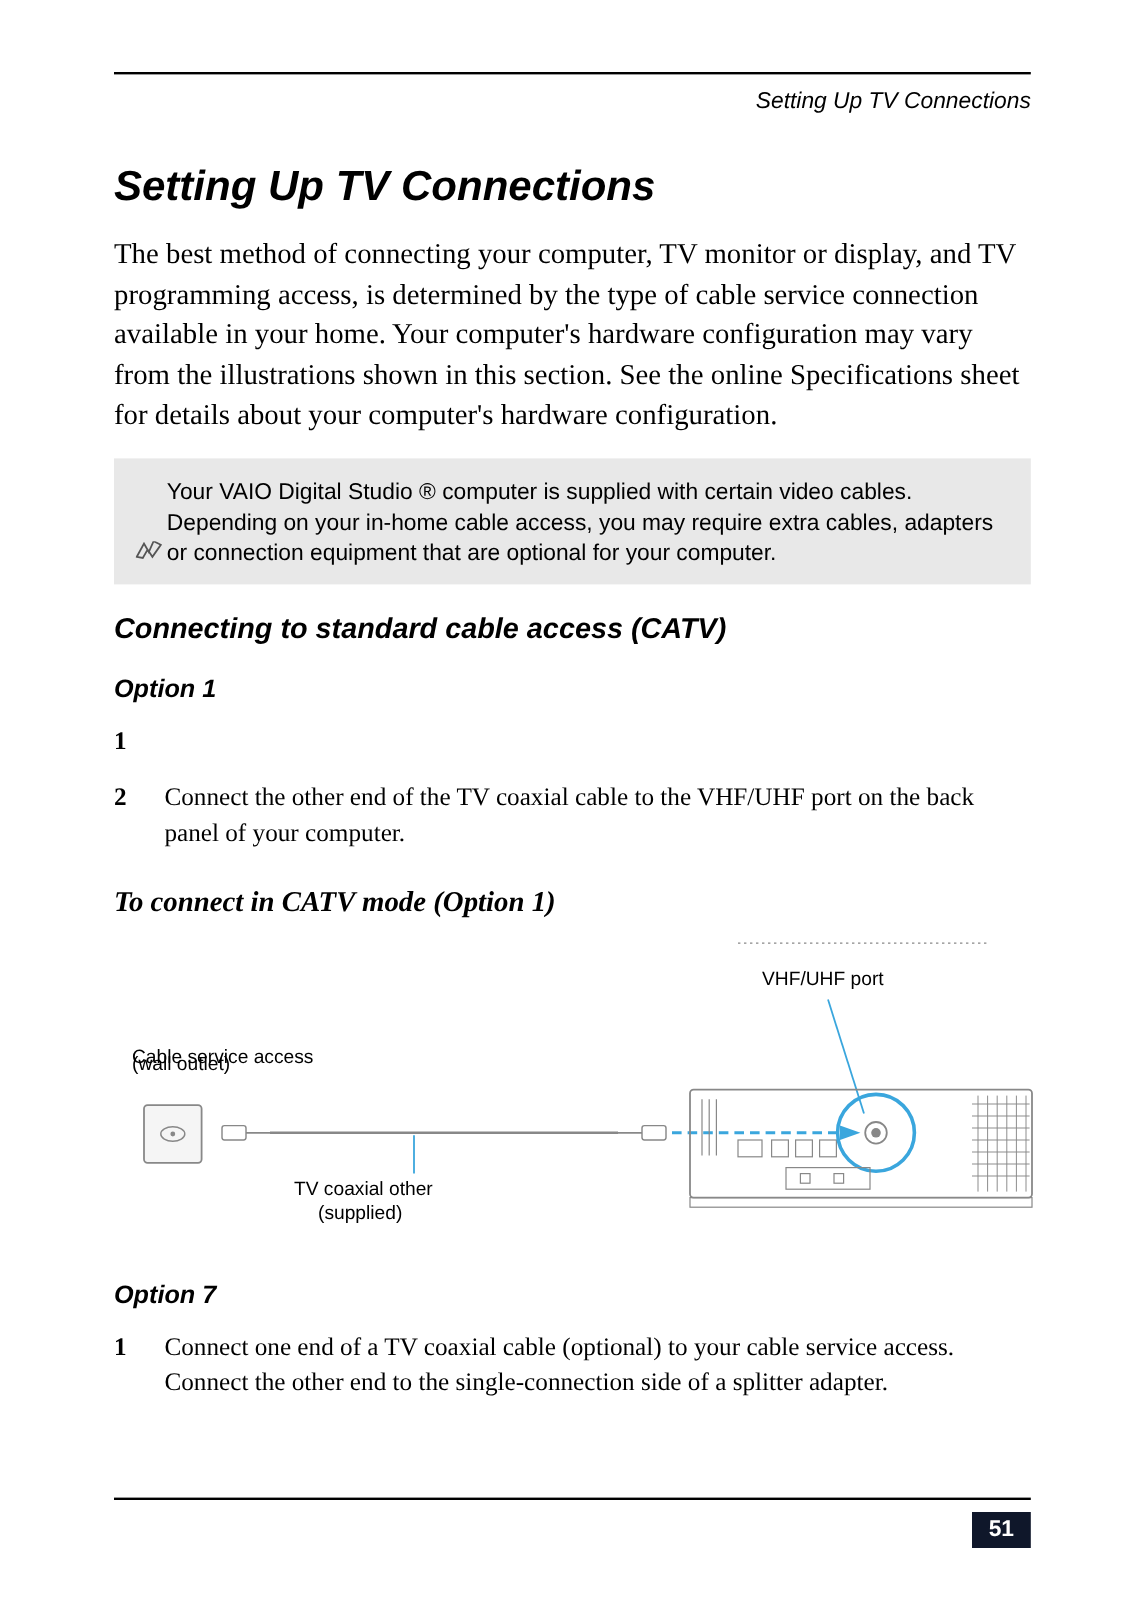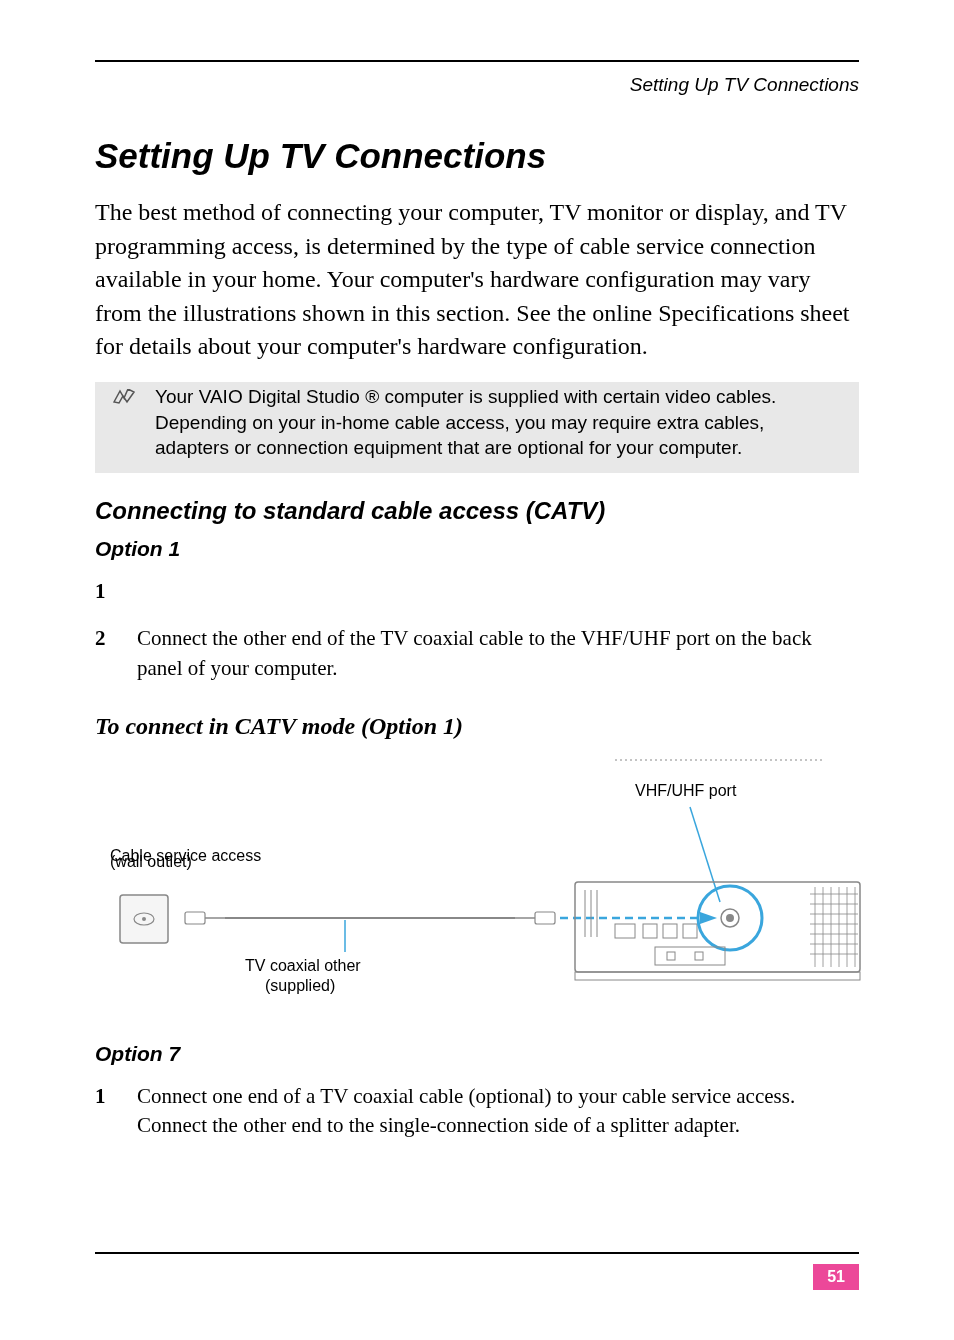--- a/index.html
+++ b/index.html
@@ -33,39 +33,39 @@
       font-size: 35px;
       margin-bottom: 20px;
     }
     .intro-para {
       font-size: 24px;
       line-height: 1.4;
       margin-bottom: 18px;
     }
     .note-box {
       background: #e8e8e8;
-      padding: 2px 18px 12px 18px;
+      padding: 16px 18px 12px 18px;
       margin-bottom: 24px;
       font-family: Arial, Helvetica, sans-serif;
       font-size: 19px;
       line-height: 1.35;
       display: flex;
-      align-items: flex-start;
-      gap: 20px;
+      align-items: flex-end;
+      gap: 4px;
     }
     .note-icon {
       flex-shrink: 0;
       margin-top: 2px;
     }
     h2 {
       font-family: Arial, Helvetica, sans-serif;
       font-weight: bold;
       font-style: italic;
       font-size: 24px;
-      margin-bottom: 12px;
+      margin-bottom: 24px;
     }
     h3 {
       font-family: Arial, Helvetica, sans-serif;
       font-weight: bold;
       font-style: italic;
       font-size: 21px;
       margin-bottom: 16px;
     }
     .step-list {
       margin-bottom: 30px;
@@ -99,26 +99,26 @@
       bottom: 50px;
       left: 95px;
       right: 95px;
     }
     .footer-line {
       border-top: 2px solid #000;
       margin-bottom: 10px;
     }
     .page-num-box {
       float: right;
-      background: #ec4899;
+      background: #0f172a;
       color: #fff;
       padding: 4px 14px;
       font-family: Arial, Helvetica, sans-serif;
       font-weight: bold;
-      font-size: 16px;
+      font-size: 19px;
     }
     .diagram-label {
       font-family: Arial, Helvetica, sans-serif;
       font-size: 16px;
       position: absolute;
     }
   </style>
 </head>
 <body>
 

